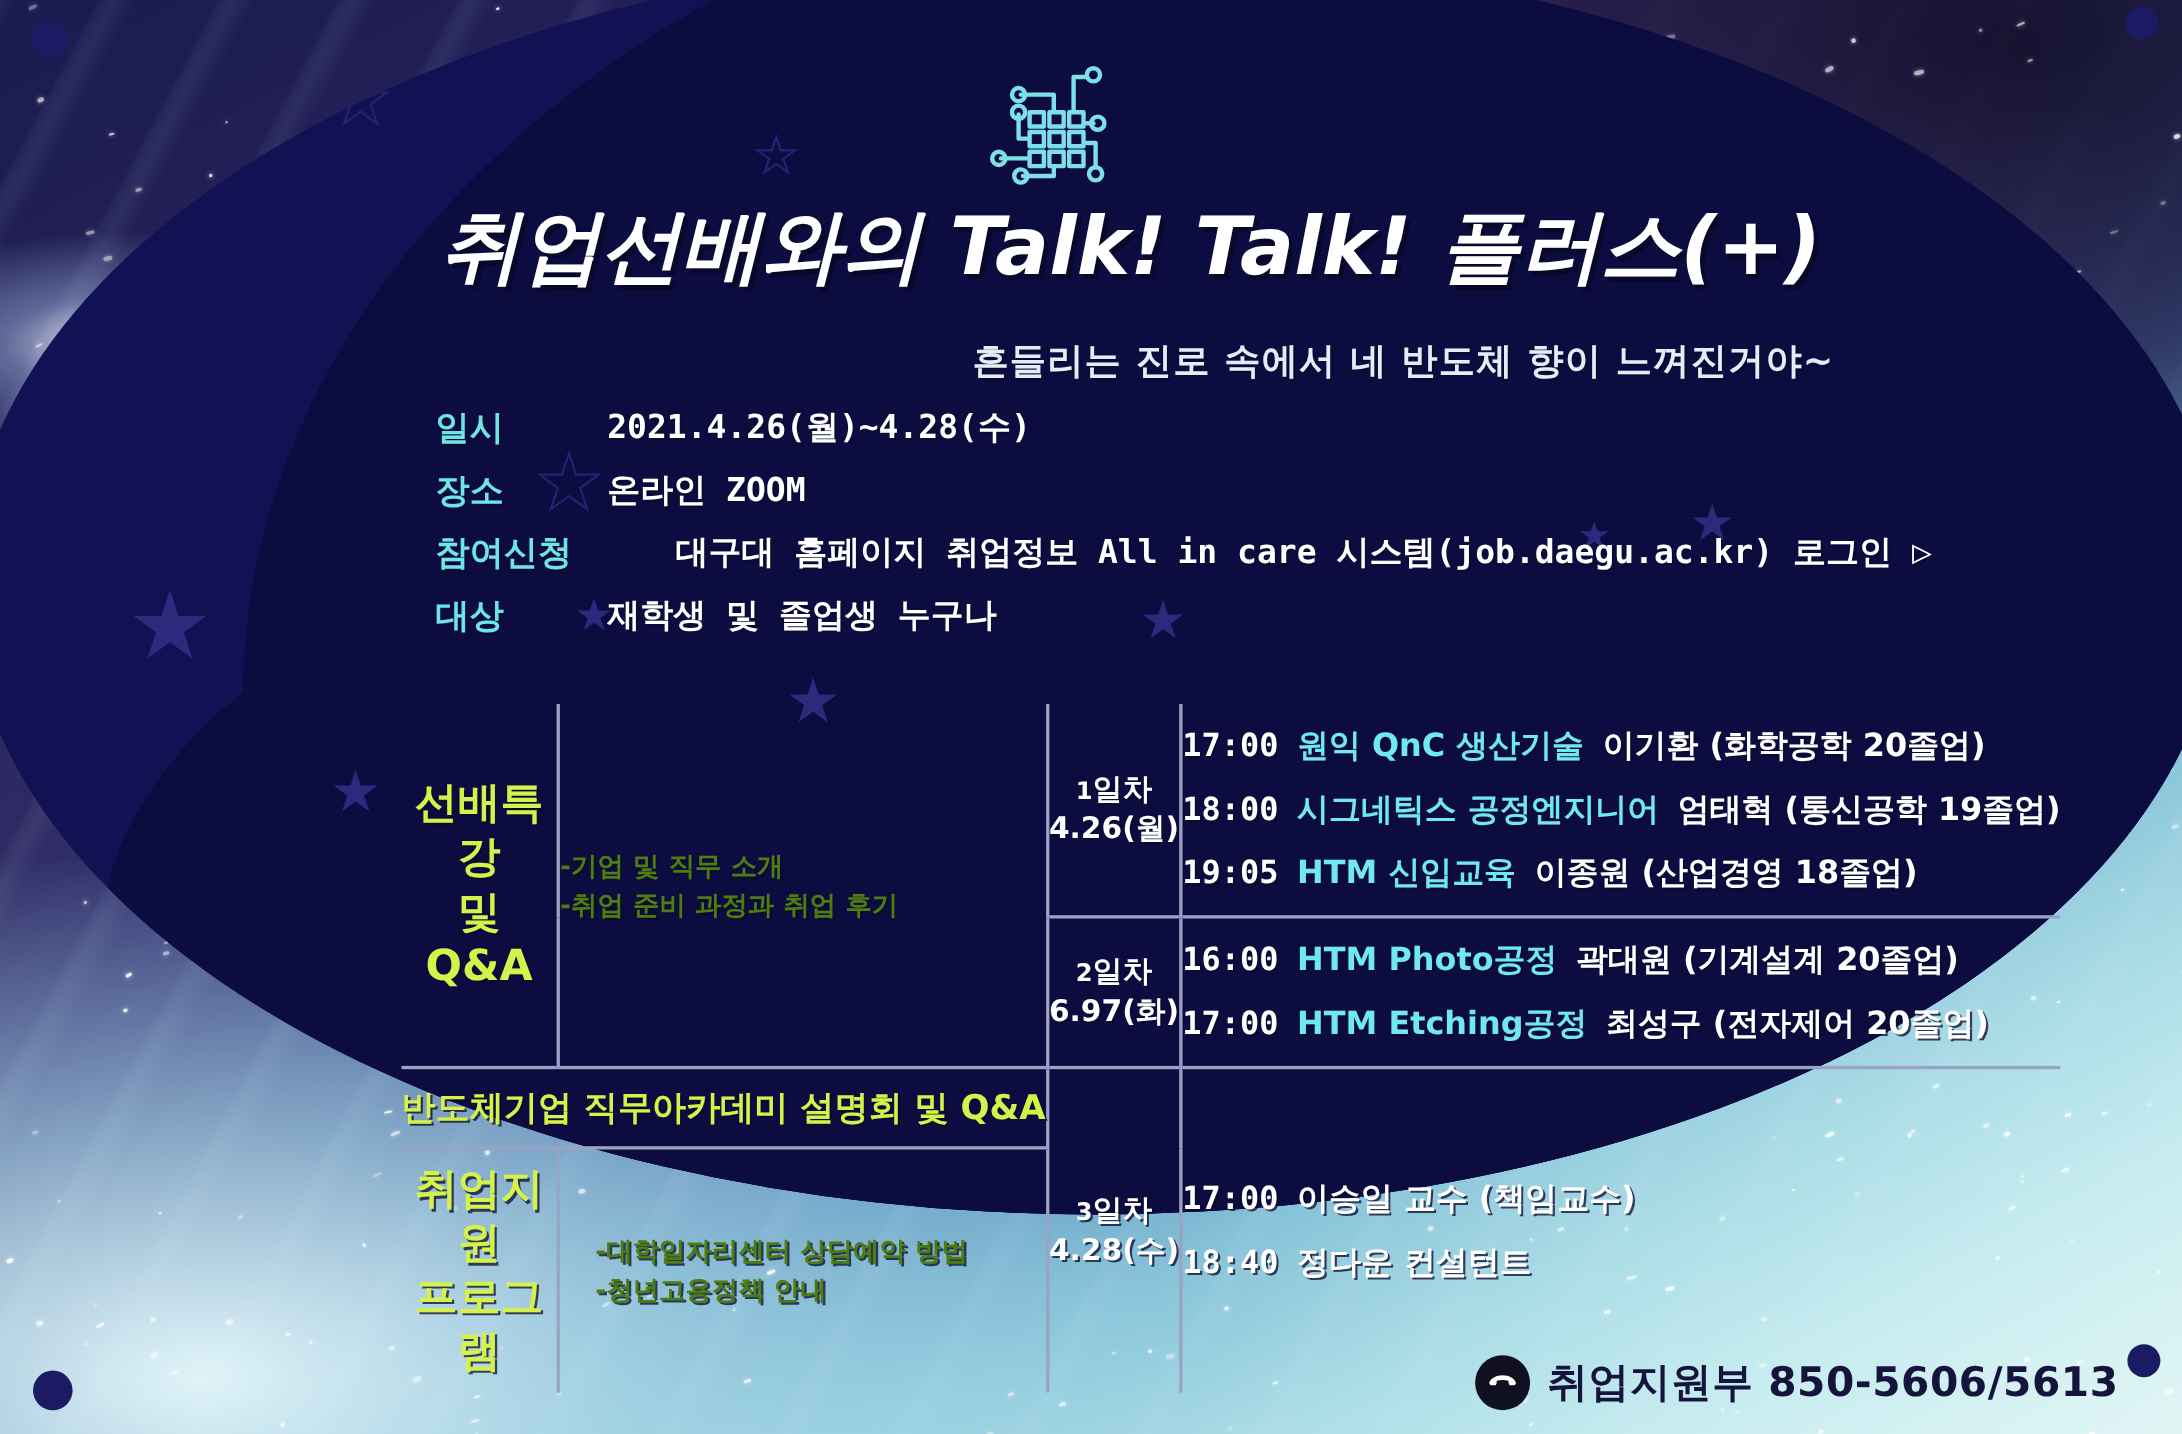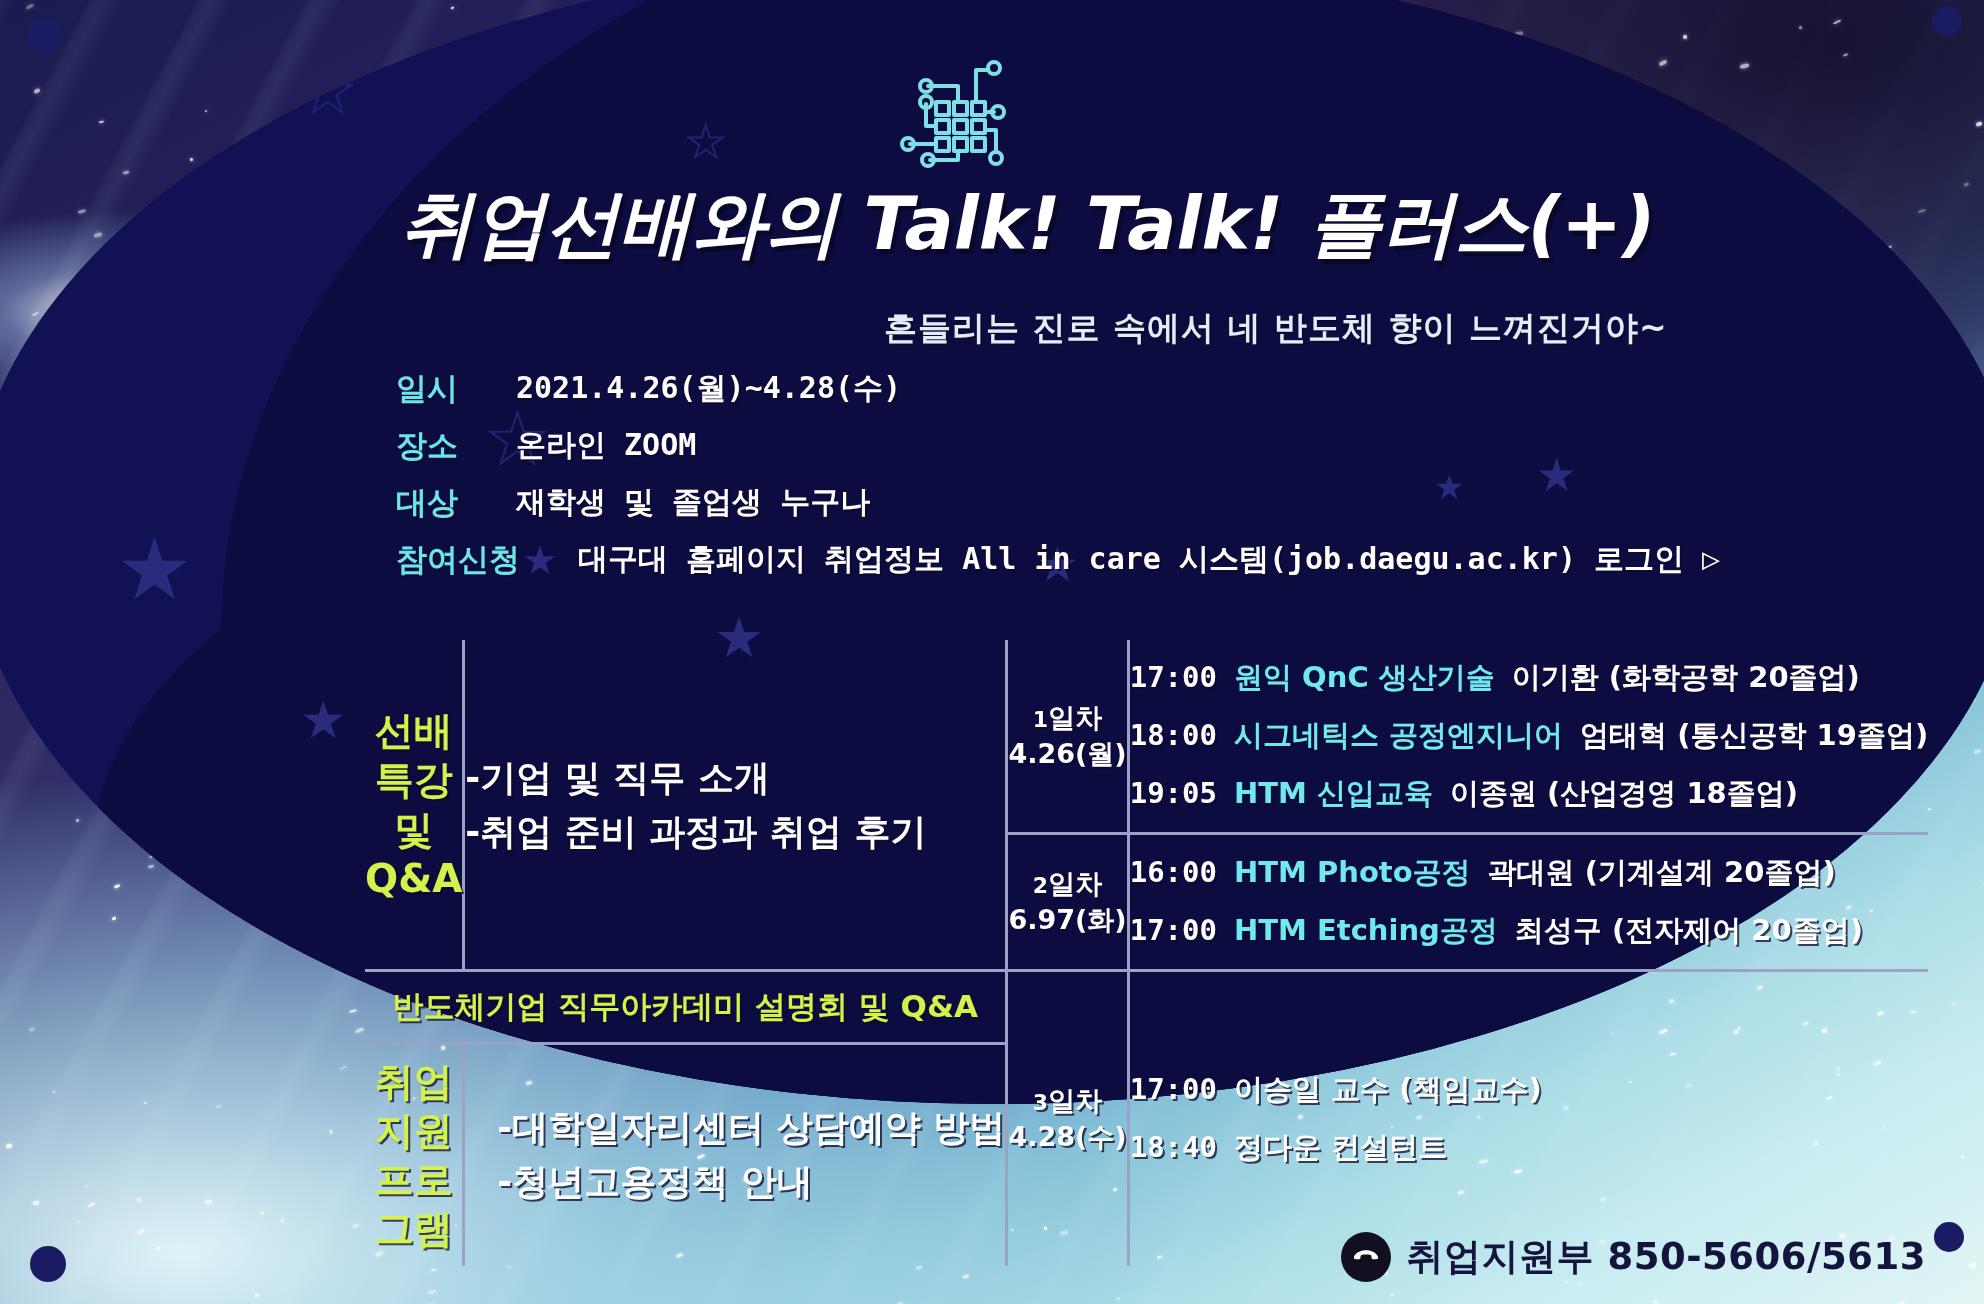--- a/index.html
+++ b/index.html
@@ -105,21 +105,21 @@
   .tagline{
     position:absolute;left:884px;top:306px;
     font-size:33px;font-weight:700;letter-spacing:1px;
     color:#e4ecf7;
     text-shadow:2px 2px 0 rgba(10,10,45,.8);
     white-space:nowrap;
   }
 
   
   .info{position:absolute;left:396px;top:368px;}
-  .info-row{display:flex;align-items:flex-start;margin-bottom:15px;}
+  .info-row{display:flex;align-items:flex-start;margin-bottom:15px;gap:36px;}
   .info-label{
     color:#6fe4e8;font-size:31px;font-weight:700;white-space:nowrap;
     text-shadow:2px 2px 0 rgba(10,10,45,.7);
   }
   .info-label.w1{min-width:120px;}
   .info-label.w2{min-width:182px;}
   .info-val{
     color:#ffffff;font-size:30px;font-weight:700;white-space:nowrap;
     font-family:"DejaVu Sans Mono","Liberation Mono",monospace;
     text-shadow:2px 2px 0 rgba(10,10,45,.7);
@@ -140,21 +140,21 @@
     border-color:#9aa3c4;border-style:solid;border-width:0;
   }
   .c-cat{
     width:120px;text-align:center;
     color:#d4f24a;font-size:39px;font-weight:700;line-height:1.26;
     text-shadow:2px 2px 0 rgba(10,10,45,.75);
     border-right:3px solid #9aa3c4 !important;
   }
   .c-desc{
     width:370px;padding-left:32px;
-    color:#ffffff;font-size:36px;font-weight:700;line-height:1.5;
+    color:#4d7c0f;font-size:24px;font-weight:700;line-height:1.5;
     text-shadow:2px 2px 0 rgba(10,10,45,.75);white-space:nowrap;
   }
   .c-day{
     width:122px;text-align:center;
     color:#ffffff;font-size:27px;font-weight:700;line-height:1.34;
     text-shadow:2px 2px 0 rgba(10,10,45,.75);white-space:nowrap;
     border-left:3px solid #9aa3c4 !important;
     border-right:3px solid #9aa3c4 !important;
   }
   .c-day .n{font-size:22px;}
@@ -445,26 +445,26 @@
   <div class="info">
     <div class="info-row">
       <span class="info-label w1">일시</span>
       <span class="info-val">2021.4.26(월)~4.28(수)</span>
     </div>
     <div class="info-row">
       <span class="info-label w1">장소</span>
       <span class="info-val">온라인 ZOOM</span>
     </div>
     <div class="info-row">
+      <span class="info-label w2">참여신청</span>
+      <span class="info-val">대구대 홈페이지 취업정보 All in care 시스템(job.daegu.ac.kr) 로그인 ▷</span>
+    </div>
+    <div class="info-row">
       <span class="info-label w1">대상</span>
       <span class="info-val">재학생 및 졸업생 누구나</span>
-    </div>
-    <div class="info-row">
-      <span class="info-label w2">참여신청</span>
-      <span class="info-val">대구대 홈페이지 취업정보 All in care 시스템(job.daegu.ac.kr) 로그인 ▷</span>
     </div>
   </div>
 
   <table class="sched">
     <tbody>
       <tr>
         <td class="c-cat" rowspan="2">
           <div>선배특강</div>
           <div>및</div>
           <div>Q&amp;A</div>

